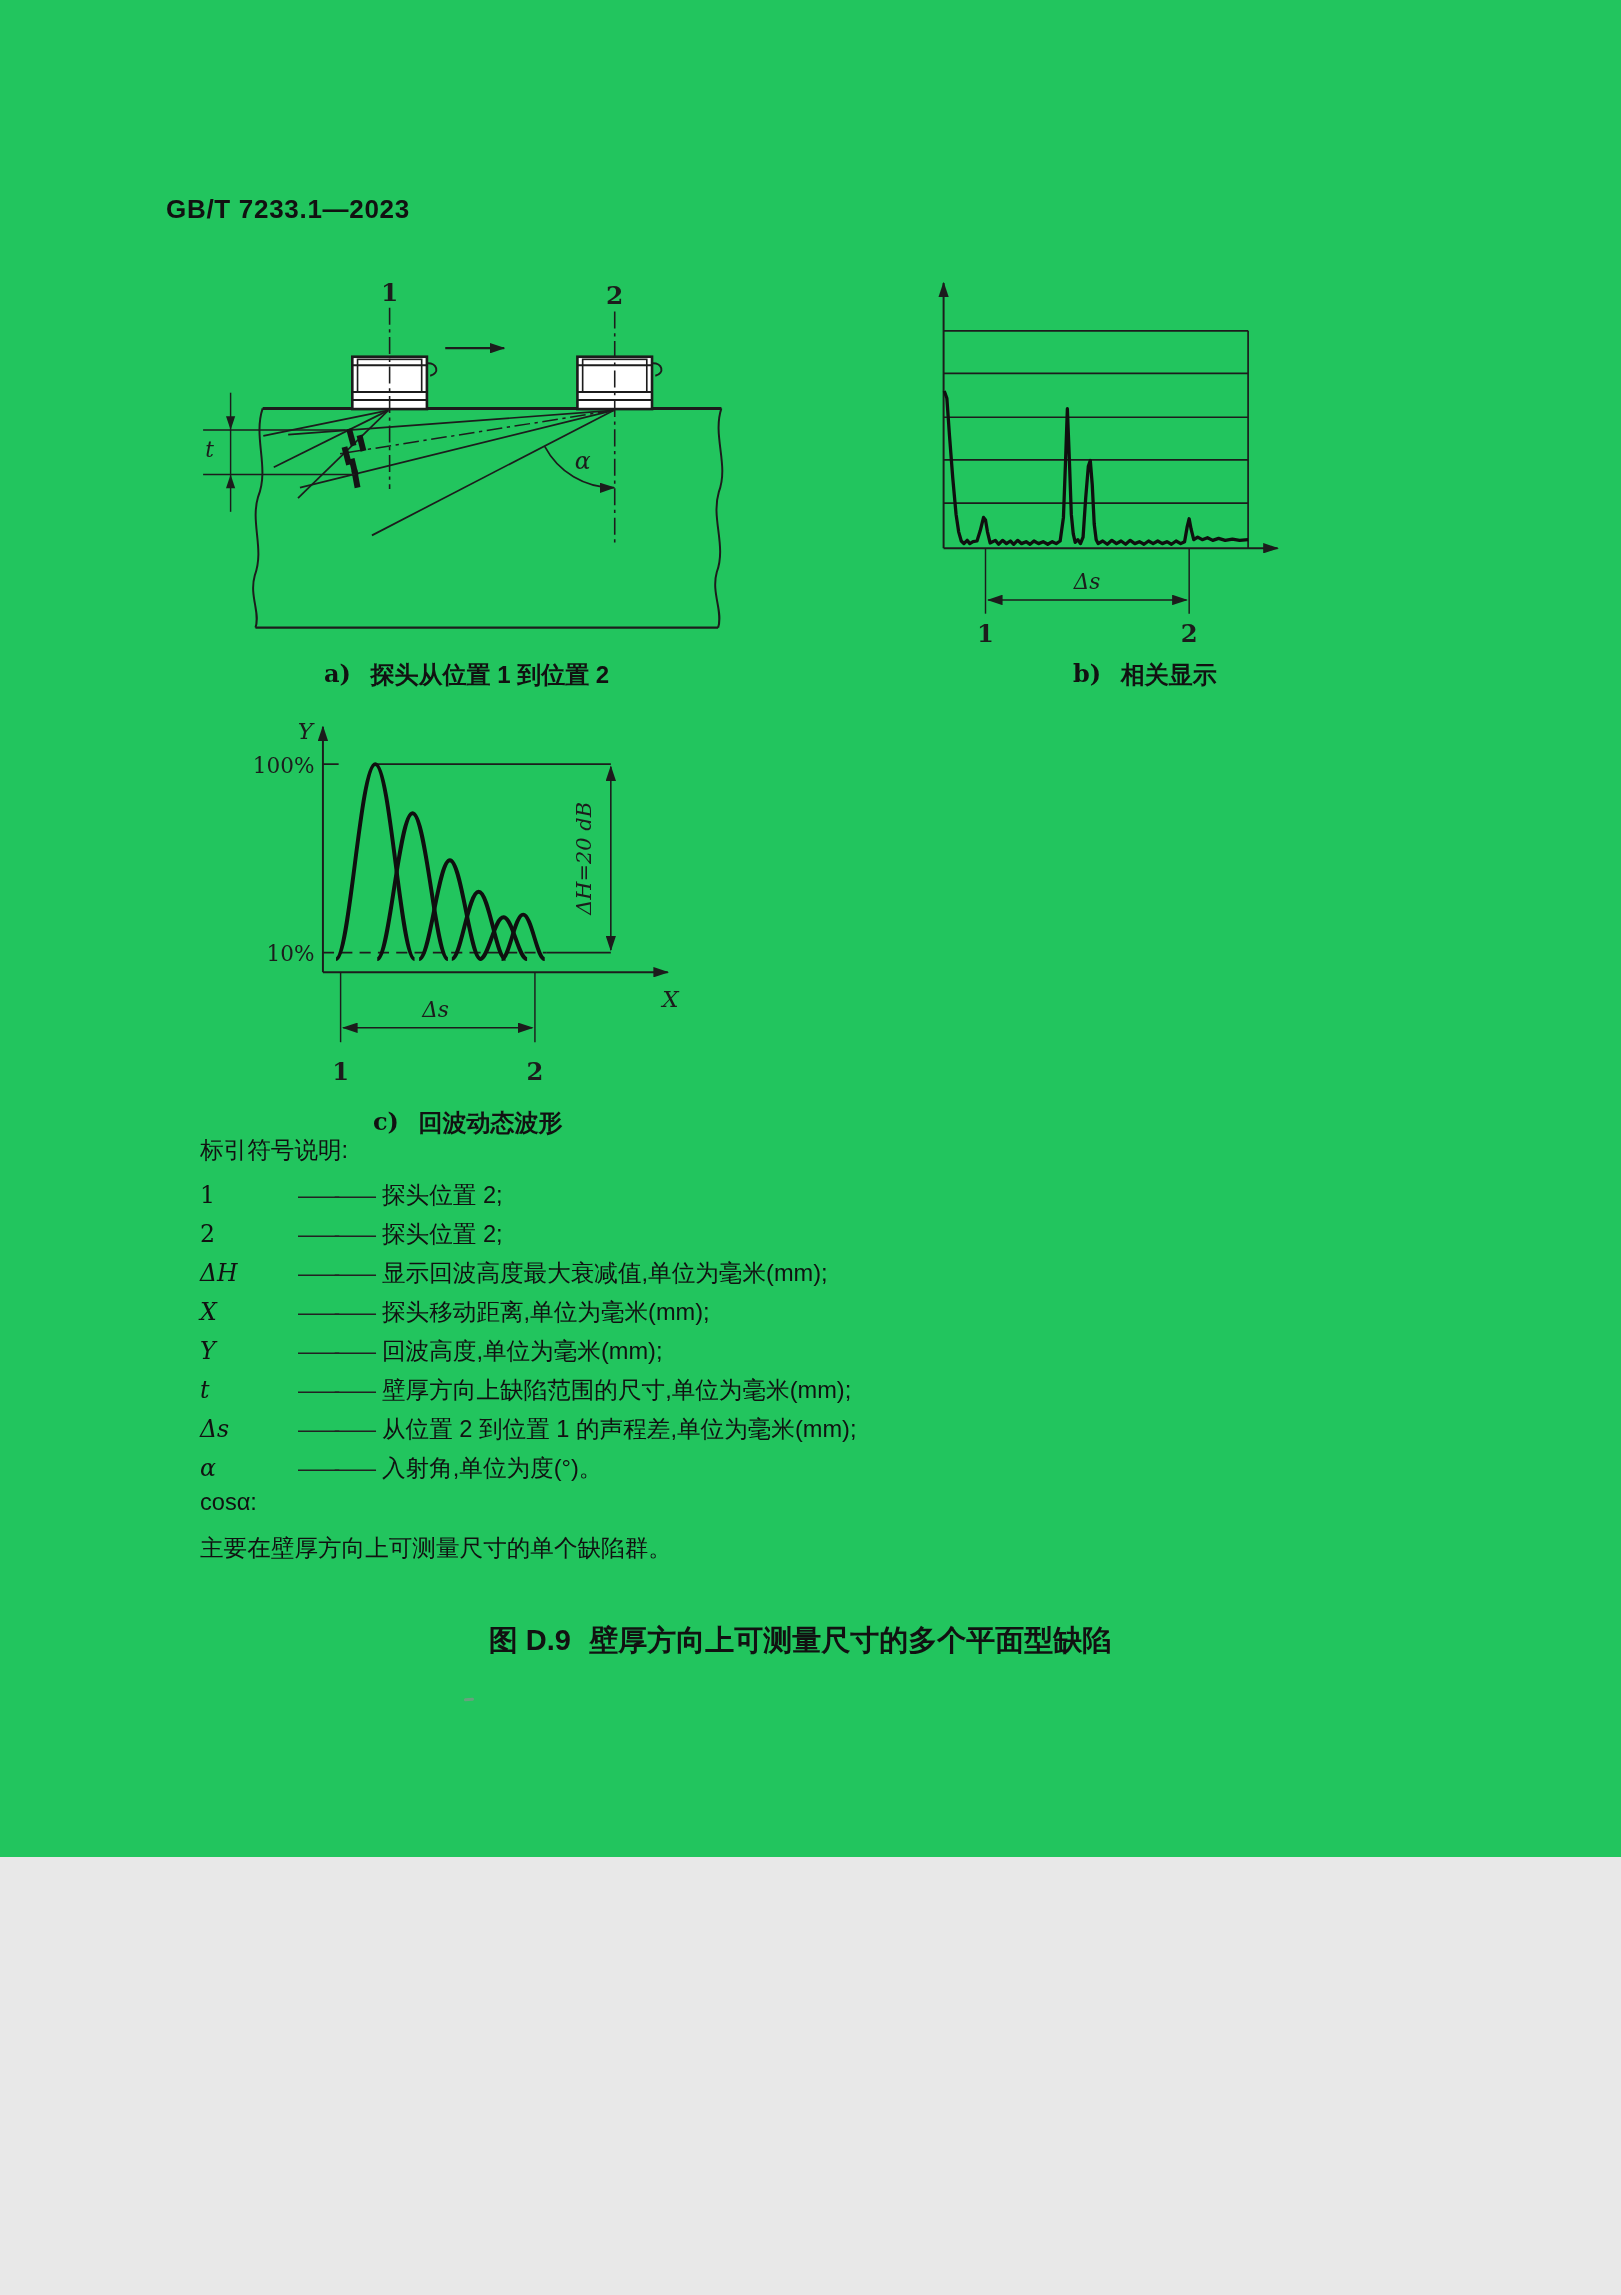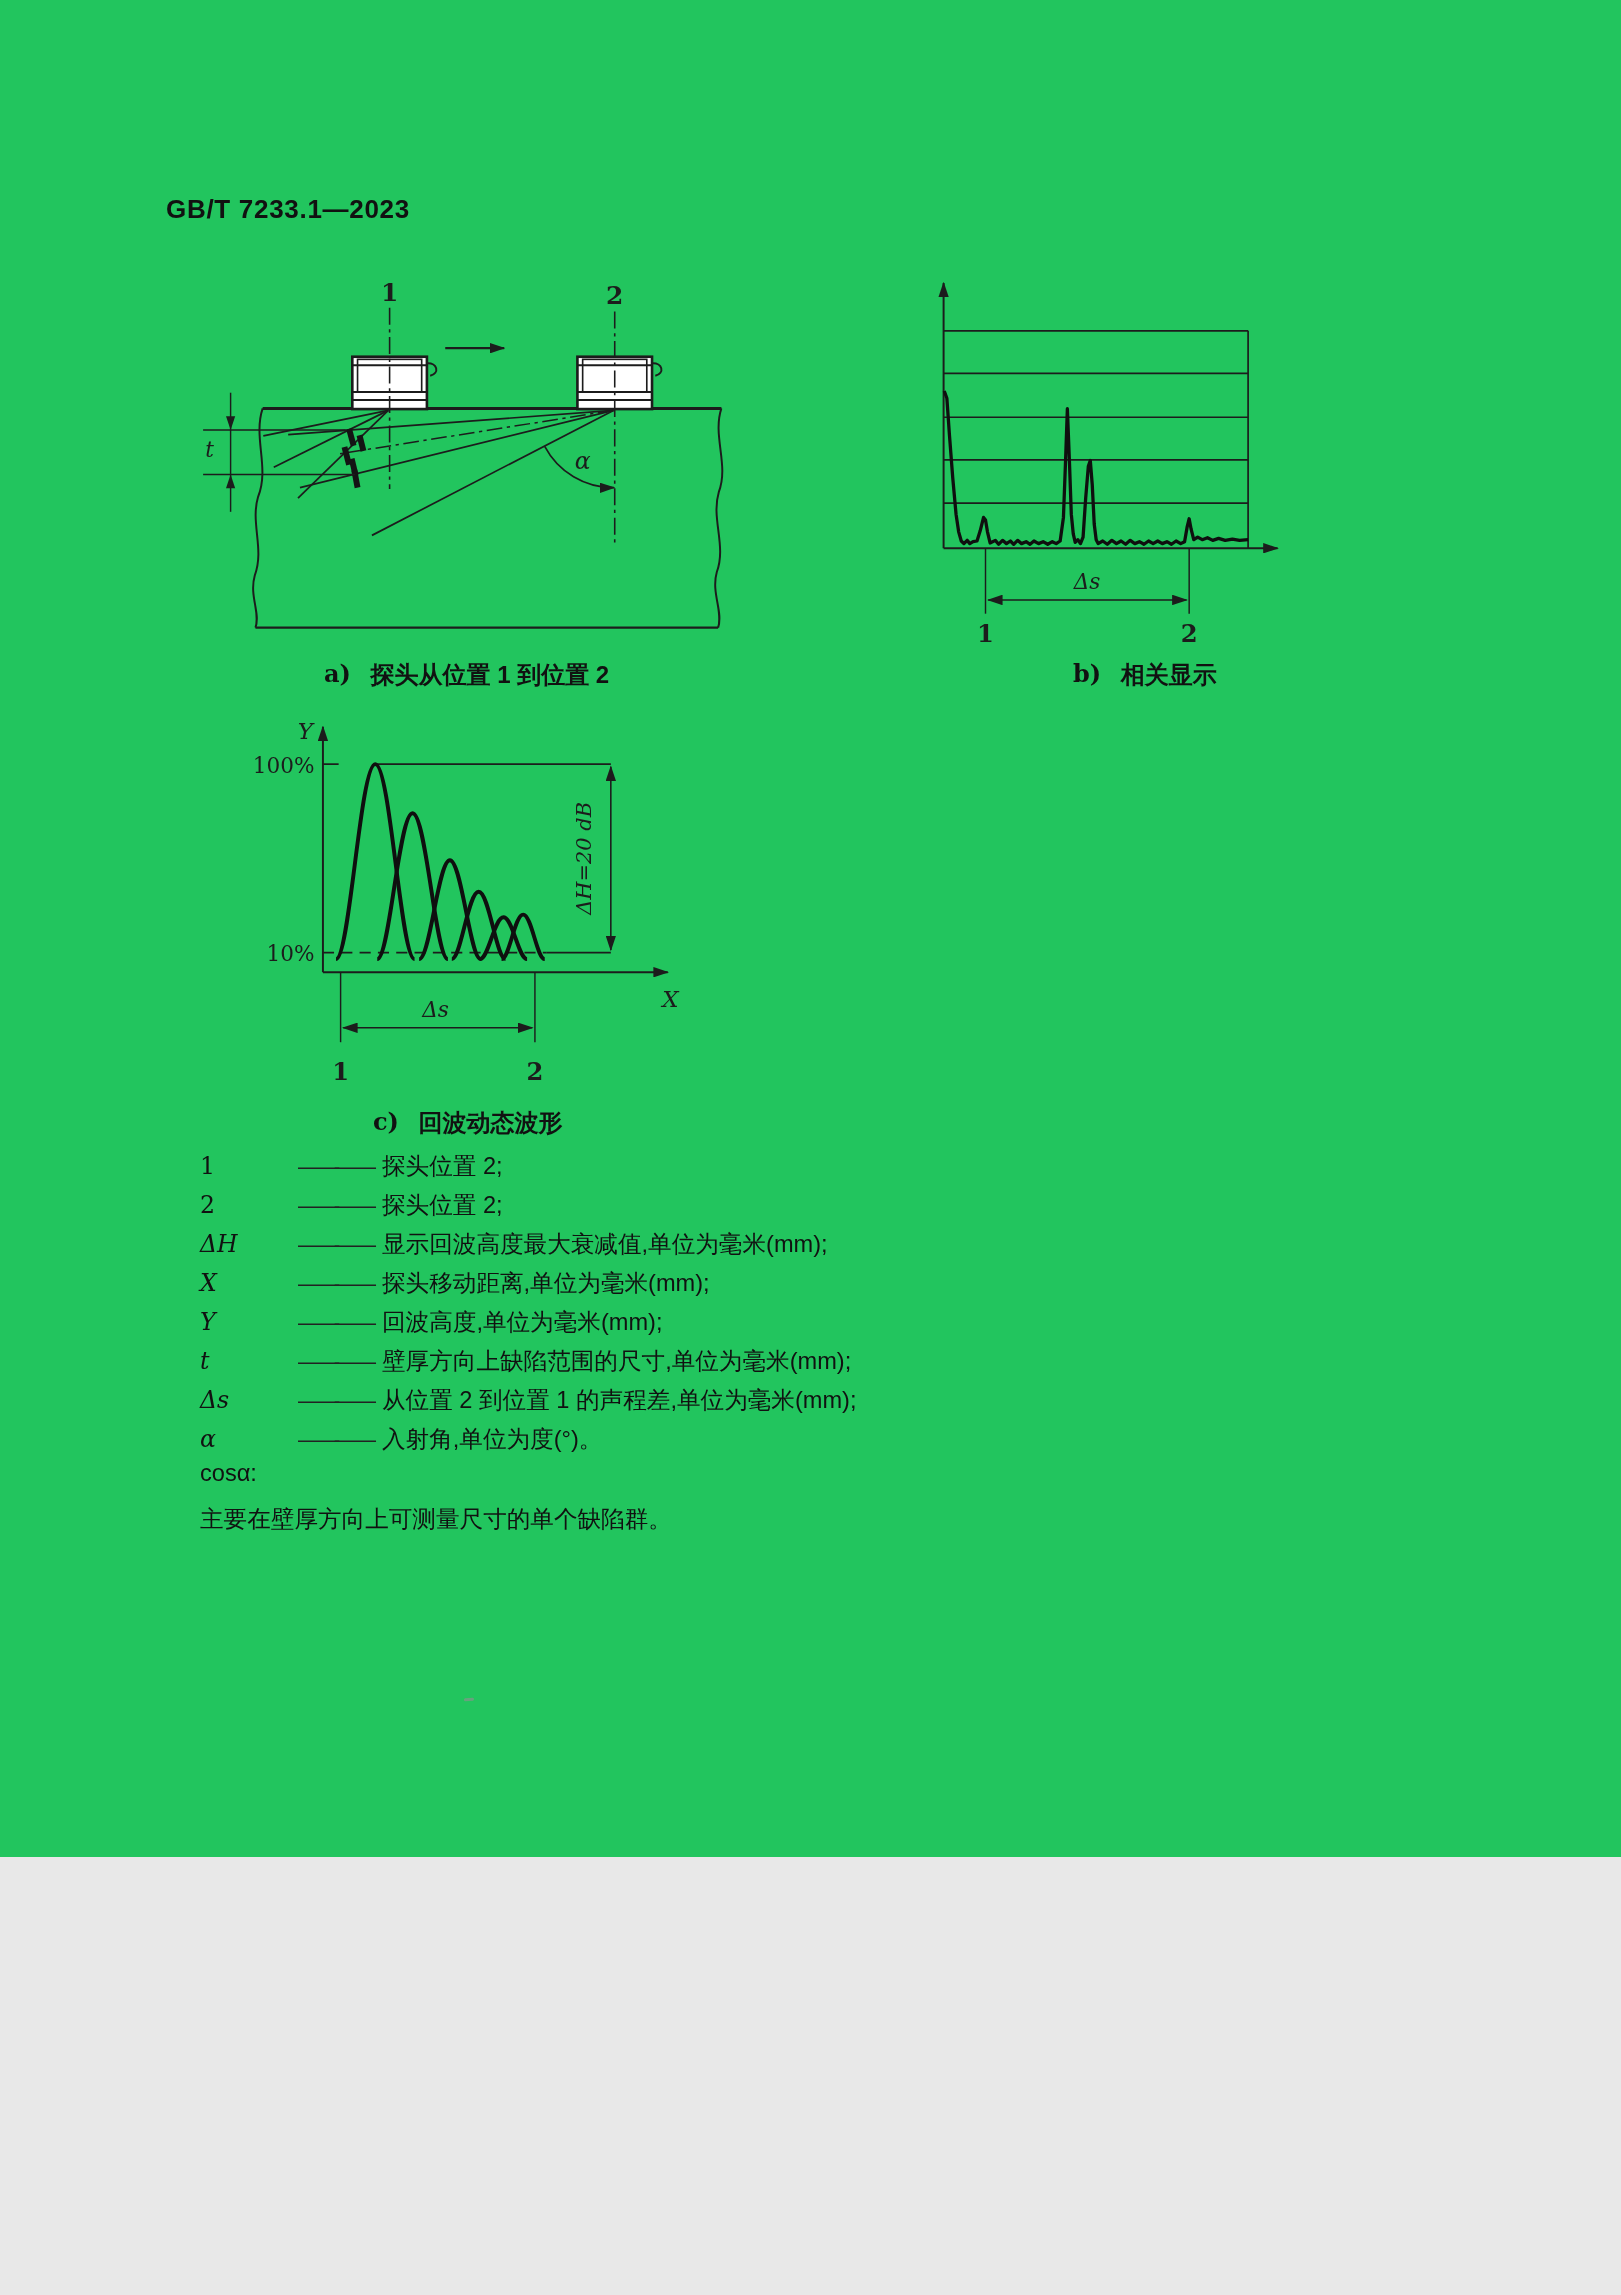--- a/index.html
+++ b/index.html
@@ -230,20 +230,21 @@
     <text x="140" y="570" text-anchor="middle" font-size="37" font-weight="600">1</text>
     <text x="437" y="570" text-anchor="middle" font-size="37" font-weight="600">2</text>
   </svg>
 
   <div class="cap" style="left:373px;top:1107px;">
     <span class="cap-label">c)</span>
     <span>回波动态波形</span>
   </div>
 
   <div class="legend">
+    <div class="legend-heading">标引符号说明:</div>
     <div class="legend-rows">
       <div class="legend-row">
         <span class="sym num">1</span>
         <span class="dash">——</span>
         <span class="desc">探头位置 2;</span>
       </div>
       <div class="legend-row">
         <span class="sym num">2</span>
         <span class="dash">——</span>
         <span class="desc">探头位置 2;</span>
@@ -277,19 +278,23 @@
         <span class="sym var">α</span>
         <span class="dash">——</span>
         <span class="desc">入射角,单位为度(°)。</span>
       </div>
     </div>
     <div class="typ-heading">cosα:</div>
     <div class="typ-text">主要在壁厚方向上可测量尺寸的单个缺陷群。</div>
   </div>
 
 
+  <div class="fig-caption">
+    <span>图 D.9</span>
+    <span>壁厚方向上可测量尺寸的多个平面型缺陷</span>
+  </div>
 
   <div class="artifact"></div>
 
   <div class="page-number">26</div>
 
 </div>
 
 
 </body></html>

